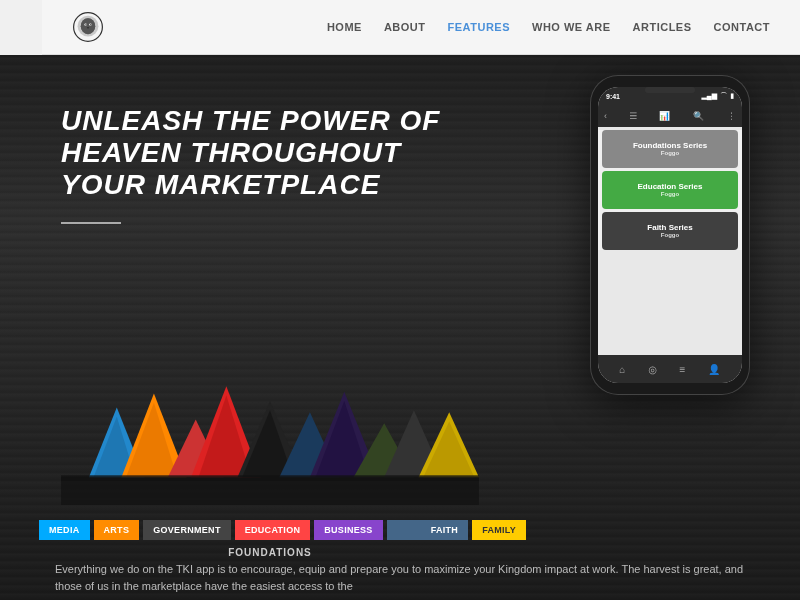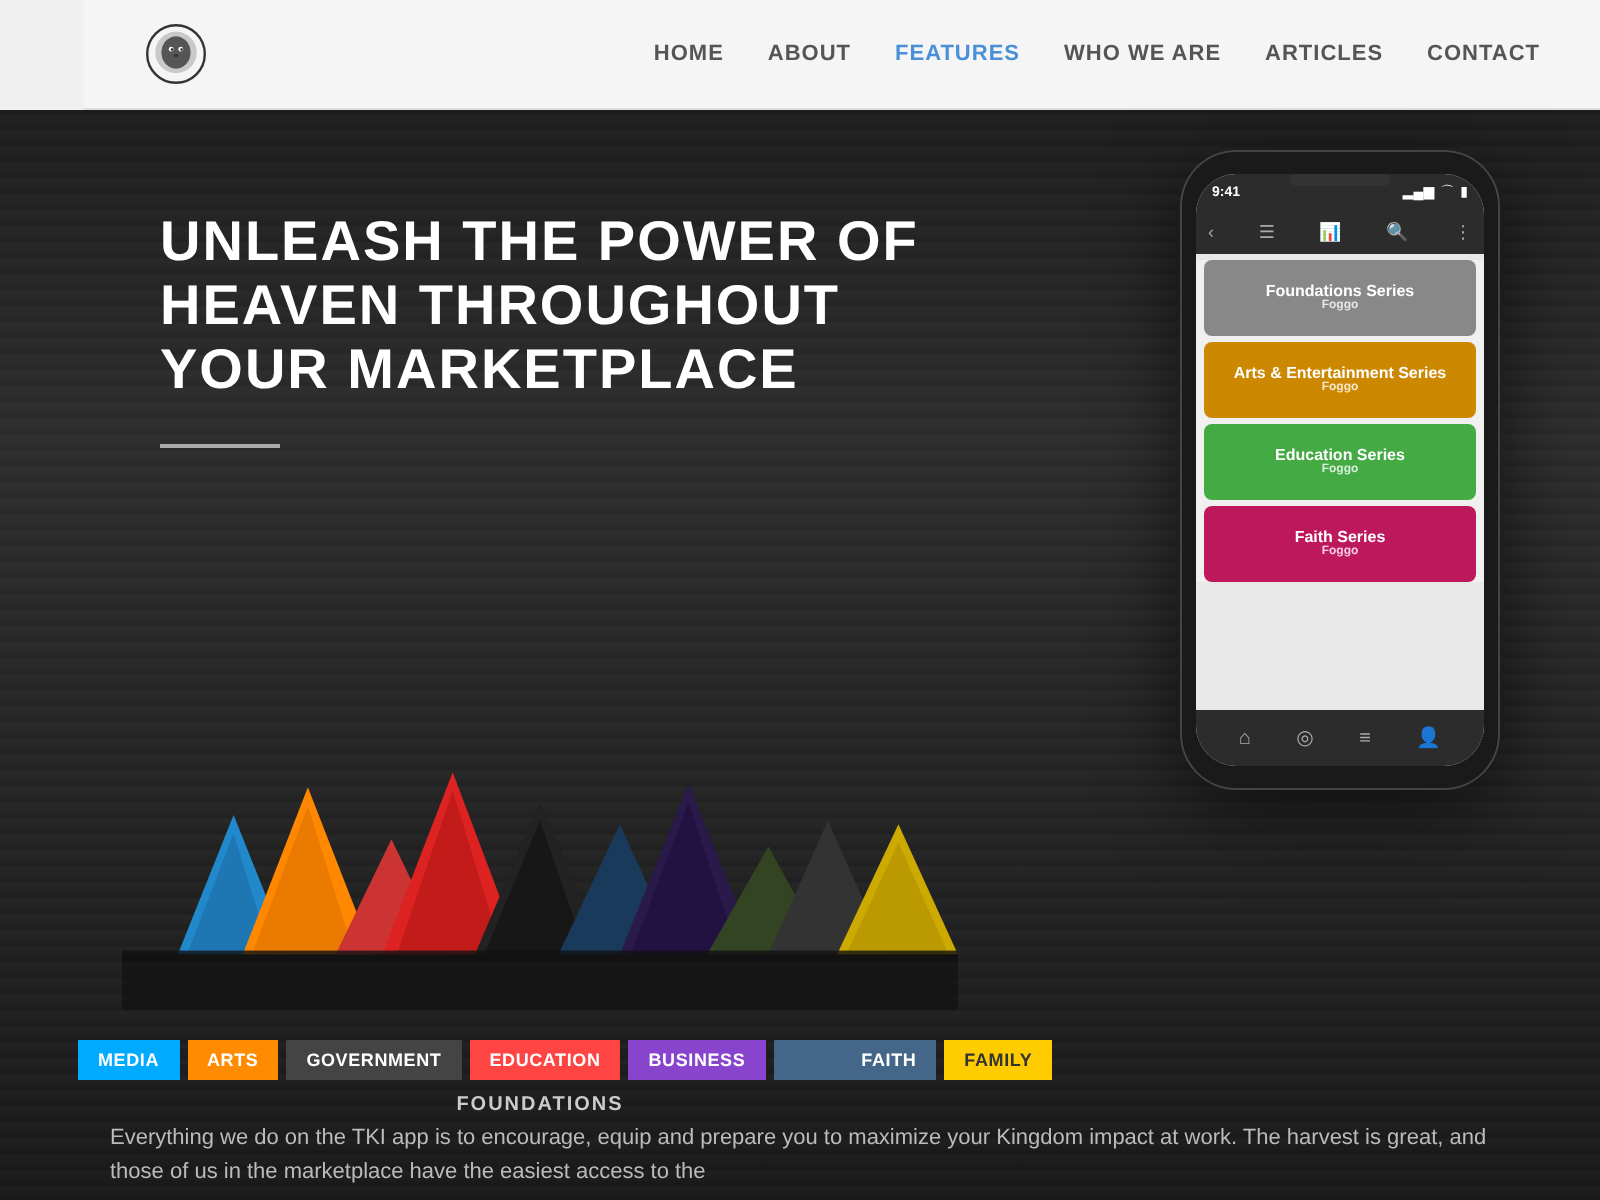--- a/index.html
+++ b/index.html
@@ -79,24 +79,25 @@
           rgba(255,255,255,0.02) 3px,
           rgba(0,0,0,0) 8px
         ),
         linear-gradient(180deg, #1e1e1e 0%, #2d2d2d 30%, #252525 60%, #1a1a1a 100%);
       z-index: 0;
     }
 
     .hero-content {
       position: relative;
       z-index: 2;
-      padding: 50px 60px 0 80px;
+      padding: 50px 60px 0 61px;
       display: flex;
       align-items: flex-start;
       justify-content: space-between;
+      font-style: italic;
     }
 
     .hero-text {
       max-width: 400px;
     }
 
     .hero-title {
       color: white;
       font-size: 28px;
       font-weight: 900;
@@ -398,33 +399,27 @@
           <span class="phone-nav-icon">⋮</span>
         </div>
 
         <div class="phone-list">
           <div class="phone-list-item" style="background:#888888;">
             <div>
               <div class="phone-list-item-text">Foundations Series</div>
               <div class="phone-list-item-text" style="font-size:6px; opacity:0.8;">Foggo</div>
             </div>
           </div>
-          <div class="phone-list-item" style="background:#cc8800;">
-            <div>
-              <div class="phone-list-item-text">Arts &amp; Entertainment Series</div>
-              <div class="phone-list-item-text" style="font-size:6px; opacity:0.8;">Foggo</div>
-            </div>
-          </div>
           <div class="phone-list-item" style="background:#44aa44;">
             <div>
               <div class="phone-list-item-text">Education Series</div>
               <div class="phone-list-item-text" style="font-size:6px; opacity:0.8;">Foggo</div>
             </div>
           </div>
-          <div class="phone-list-item" style="background:#be185d;">
+          <div class="phone-list-item" style="background:#404040;">
             <div>
               <div class="phone-list-item-text">Faith Series</div>
               <div class="phone-list-item-text" style="font-size:6px; opacity:0.8;">Foggo</div>
             </div>
           </div>
         </div>
 
         <div class="phone-bottom-bar">
           <span class="phone-bottom-icon">⌂</span>
           <span class="phone-bottom-icon">◎</span>

